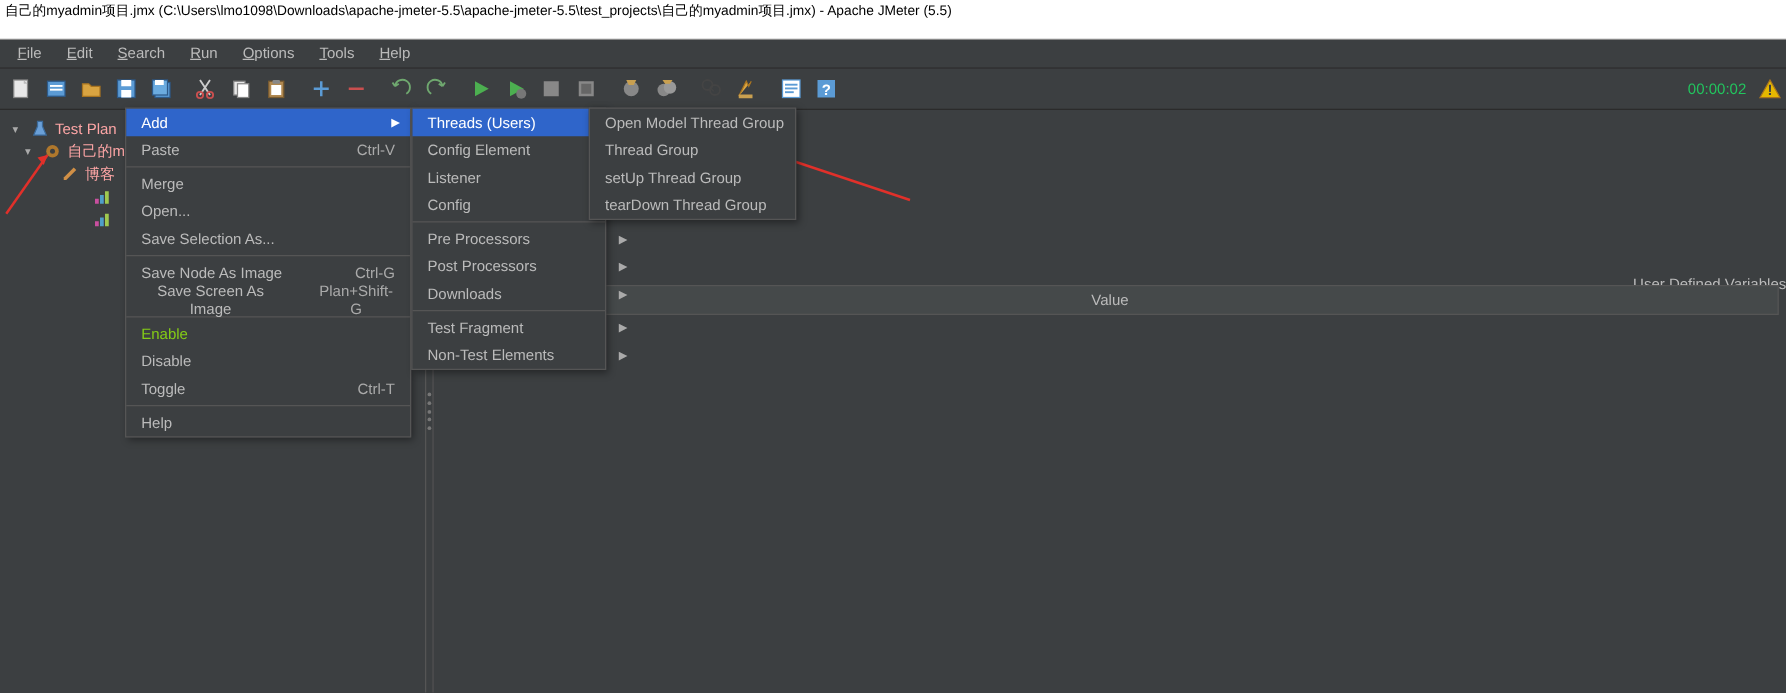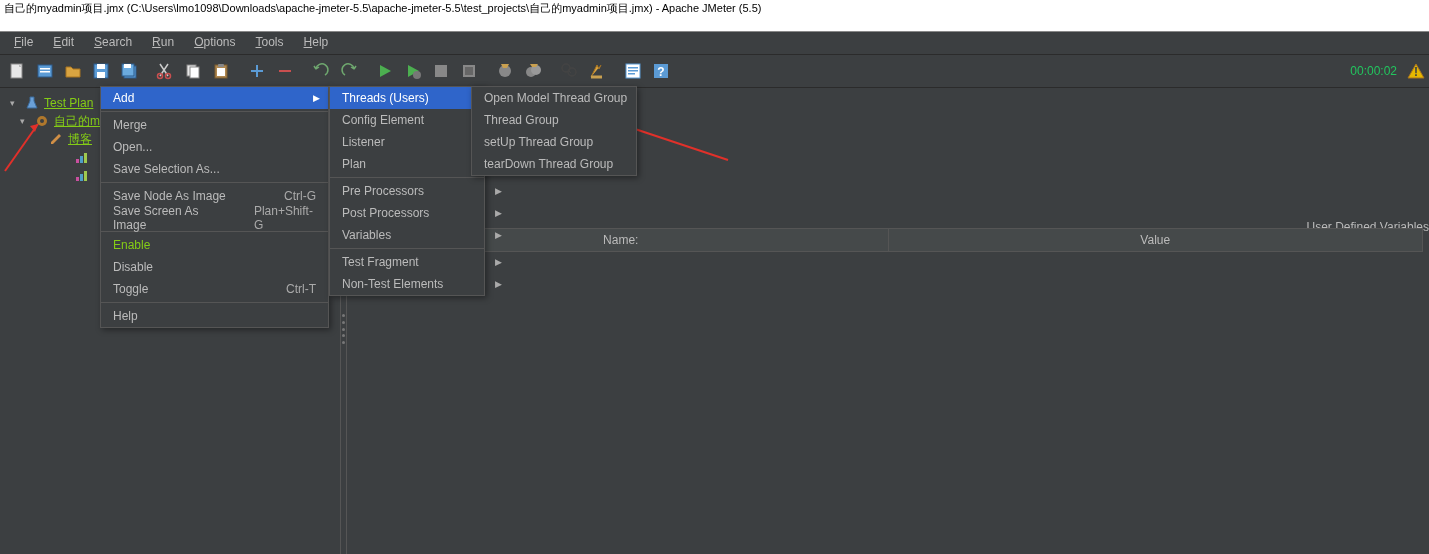--- a/index.html
+++ b/index.html
@@ -20,37 +20,37 @@
   
   .workspace { display: flex; height: calc(554px - 16px - 23px - 33px); }
   
   .tree-panel { width: 340px; background: #3c3f41; padding: 6px 4px; position: relative; }
   .tree-row { display: flex; align-items: center; height: 18px; padding-left: 6px; gap: 4px; white-space: nowrap; }
   .tree-row.lvl1 { padding-left: 16px; }
   .tree-row.lvl2 { padding-left: 44px; }
   .tree-row.lvl3 { padding-left: 70px; }
   .tree-arrow { width: 10px; color: #aaa; font-size: 9px; }
   .tree-icon { width: 16px; height: 16px; display:inline-flex; align-items:center; justify-content:center; }
-  .tree-label { color: #84cc16; text-decoration: underline; }
+  .tree-label { color: #fca5a5; }
   
   .red-arrow { position: absolute; pointer-events: none; }
   
   .splitter { width: 7px; background: #3c3f41; border-left: 1px solid #555; border-right: 1px solid #555; display:flex; align-items:center; justify-content:center; }
   .grip { width:3px; height:30px; display:flex; flex-direction:column; justify-content:space-between; }
   .grip span { width:3px; height:3px; background:#777; border-radius:50%; }
   
   .main-panel { flex: 1; background: #3c3f41; position: relative; }
   .section-label { position: absolute; left: 0; right: 0; top: 116px; text-align: right; color: #bbb; margin-top: 16px; }
   .table-header { position: absolute; left: 6px; right: 6px; top: 140px; height: 24px; display: flex; background: #45494a; border: 1px solid #555; }
   .th { flex: 1; display: flex; align-items: center; justify-content: center; border-right: 1px solid #555; }
   .th:last-child { border-right: none; text-align: right; }
   
   
   .ctx { position: absolute; background: #3c3f41; border: 1px solid #555; box-shadow: 2px 2px 6px rgba(0,0,0,0.4); z-index: 10; }
-  .ctx-item { height: 22px; display: flex; align-items: center; padding: 0 12px; min-width: 180px; cursor: default; position: relative; }
+  .ctx-item { height: 22px; display: flex; align-items: center; padding: 0 12px; min-width: 180px; cursor: default; position: relative; text-align: center; }
   .ctx-item.highlight { background: #2f65ca; color: #ffffff; }
   .ctx-item.disabled { color: #84cc16; }
   .ctx-item .shortcut { margin-left: auto; padding-left: 30px; color: #aaa; }
   .ctx-item .sub-arrow { position: absolute; right: 8px; font-size: 9px; color: #aaa; }
   .ctx-item.highlight .sub-arrow { color: #fff; }
   .ctx-sep { height: 1px; background: #555; margin: 2px 0; }
   
   #ctx1 { left: 100px; top: 86px; width: 229px; }
   #ctx2 { left: 329px; top: 86px; width: 156px; }
   #ctx3 { left: 471px; top: 86px; width: 166px; }
@@ -280,31 +280,34 @@
         <span></span>
         <span></span>
         <span></span>
         <span></span>
       </div>
   </div>
 
   <div class="main-panel">
     <div class="section-label">User Defined Variables</div>
     <div class="table-header">
-      <div class="th">Name:</div>
       <div class="th">Value</div>
     </div>
   </div>
 </div>
 
 <div id="ctx1" class="ctx">
   <div class="ctx-item highlight">
     <span>Add</span>
       <span class="sub-arrow">▶</span>
   </div>
+  <div class="ctx-item">
+    <span>Paste</span>
+      <span class="shortcut">Ctrl-V</span>
+  </div>
   <div class="ctx-sep"></div>
   <div class="ctx-item">
       <span>Merge</span>
     </div>
   <div class="ctx-item">
       <span>Open...</span>
     </div>
   <div class="ctx-item">
       <span>Save Selection As...</span>
     </div>
@@ -341,34 +344,34 @@
   </div>
   <div class="ctx-item">
     <span>Config Element</span>
       <span class="sub-arrow">▶</span>
   </div>
   <div class="ctx-item">
     <span>Listener</span>
       <span class="sub-arrow">▶</span>
   </div>
   <div class="ctx-item">
-    <span>Plan</span>
+    <span>Config</span>
       <span class="sub-arrow">▶</span>
   </div>
   <div class="ctx-sep"></div>
   <div class="ctx-item">
     <span>Pre Processors</span>
       <span class="sub-arrow">▶</span>
   </div>
   <div class="ctx-item">
     <span>Post Processors</span>
       <span class="sub-arrow">▶</span>
   </div>
   <div class="ctx-item">
-    <span>Variables</span>
+    <span>Downloads</span>
       <span class="sub-arrow">▶</span>
   </div>
   <div class="ctx-sep"></div>
   <div class="ctx-item">
     <span>Test Fragment</span>
       <span class="sub-arrow">▶</span>
   </div>
   <div class="ctx-item">
     <span>Non-Test Elements</span>
       <span class="sub-arrow">▶</span>

